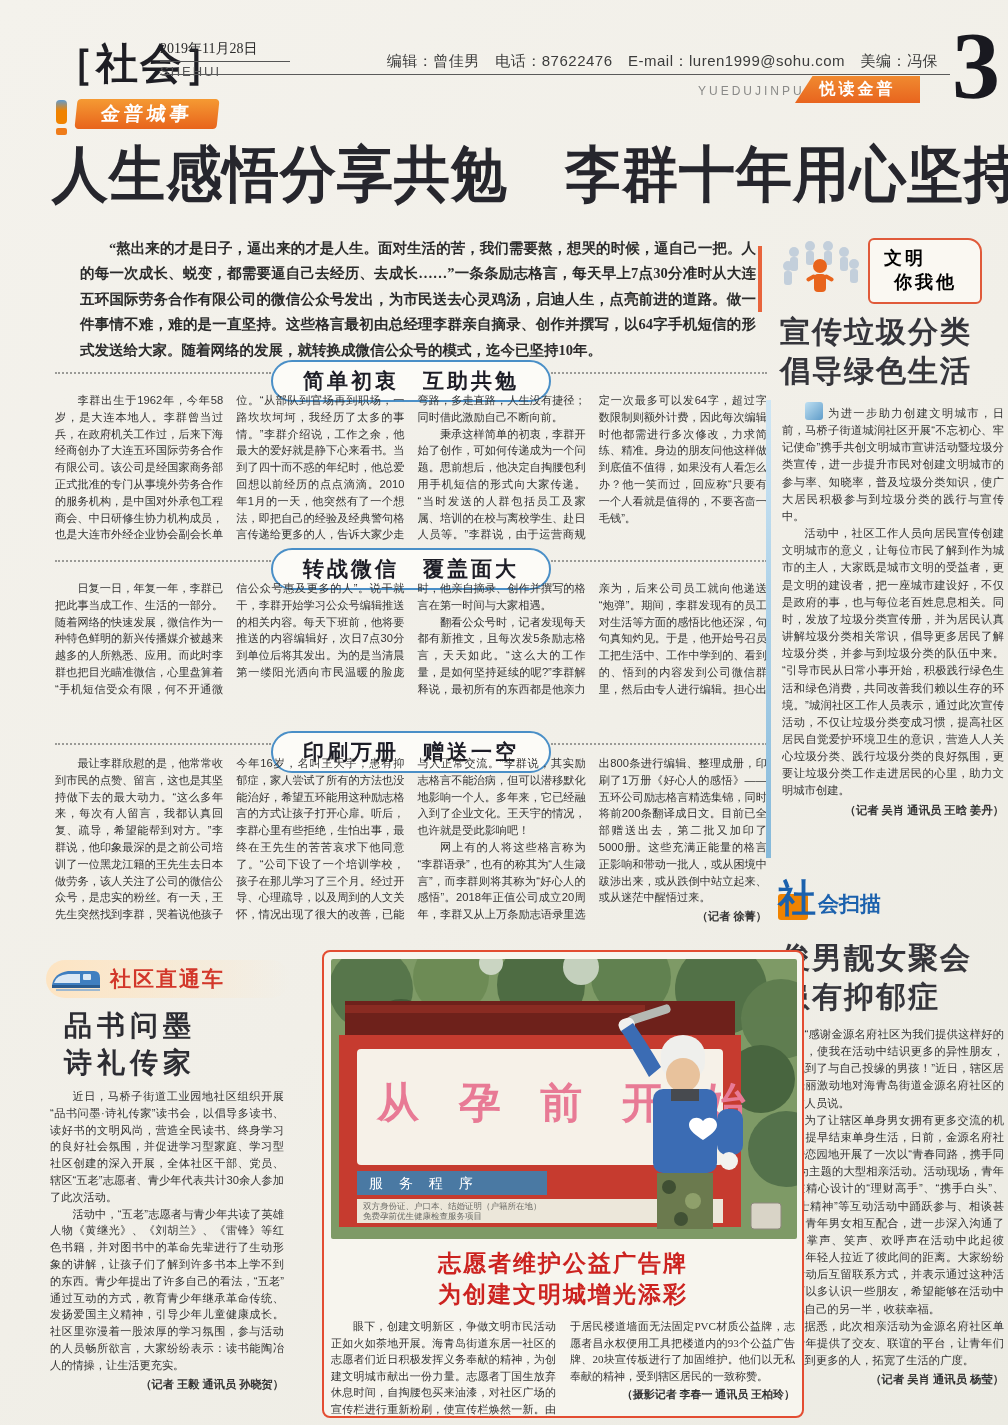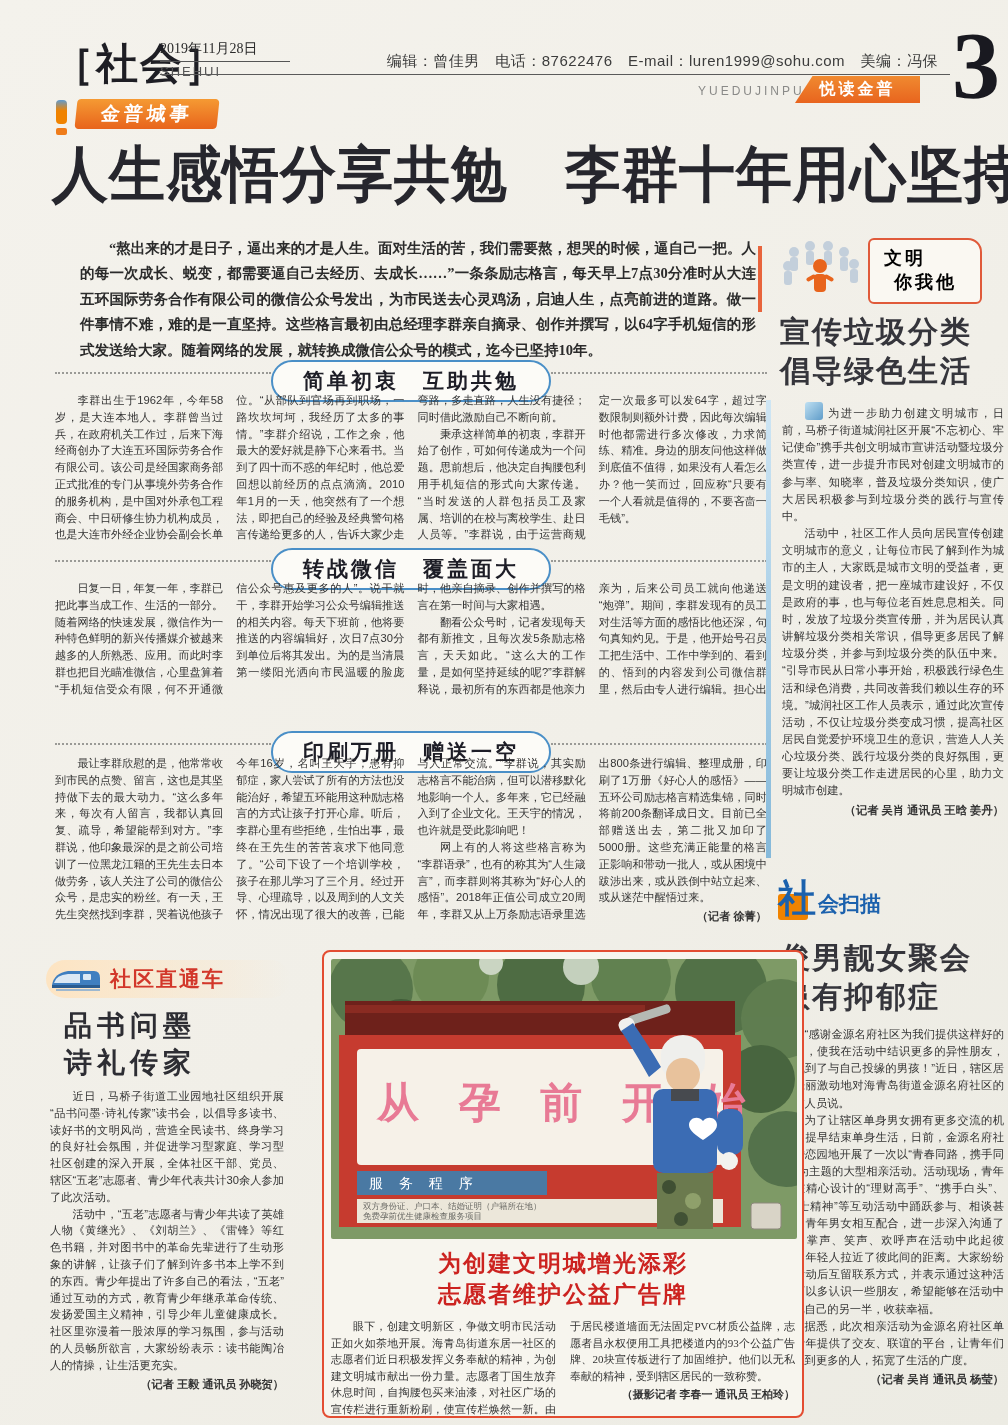--- a/index.html
+++ b/index.html
@@ -251,22 +251,22 @@
         <circle cx="338" cy="228" r="7" fill="#3f4f33"></circle>
           <circle cx="362" cy="242" r="8" fill="#8fa06b"></circle>
         <circle cx="350" cy="260" r="7" fill="#41513５" opacity="0"></circle>
           <circle cx="350" cy="260" r="7" fill="#415135"></circle>
         <rect x="386" y="150" width="26" height="46" rx="10" fill="#3b6cb4"></rect>
         <circle cx="398" cy="202" r="9" fill="#f2f2ef"></circle>
       </g>
       <rect x="420" y="244" width="30" height="26" rx="3" fill="#d9d4c7" stroke="#8d887c"></rect>
     </svg>
     <div class="ph-title">
+      <div>志愿者维护公益广告牌</div>
       <div>为创建文明城增光添彩</div>
-      <div>志愿者维护公益广告牌</div>
     </div>
     <div class="ph-cap">
       <p>眼下，创建文明新区，争做文明市民活动正如火如荼地开展。海青岛街道东居一社区的志愿者们近日积极发挥义务奉献的精神，为创建文明城市献出一份力量。志愿者丁国生放弃休息时间，自掏腰包买来油漆，对社区广场的宣传栏进行重新粉刷，使宣传栏焕然一新。由于居民楼道墙面无法固定PVC材质公益牌，志愿者昌永权便用工具把楼道内的93个公益广告牌、20块宣传板进行了加固维护。他们以无私奉献的精神，受到辖区居民的一致称赞。</p>
       <p class="byline-right">（摄影记者 李春一 通讯员 王柏玲）</p>
     </div>
   </div>
 
 </div>
 
 </body></html>

